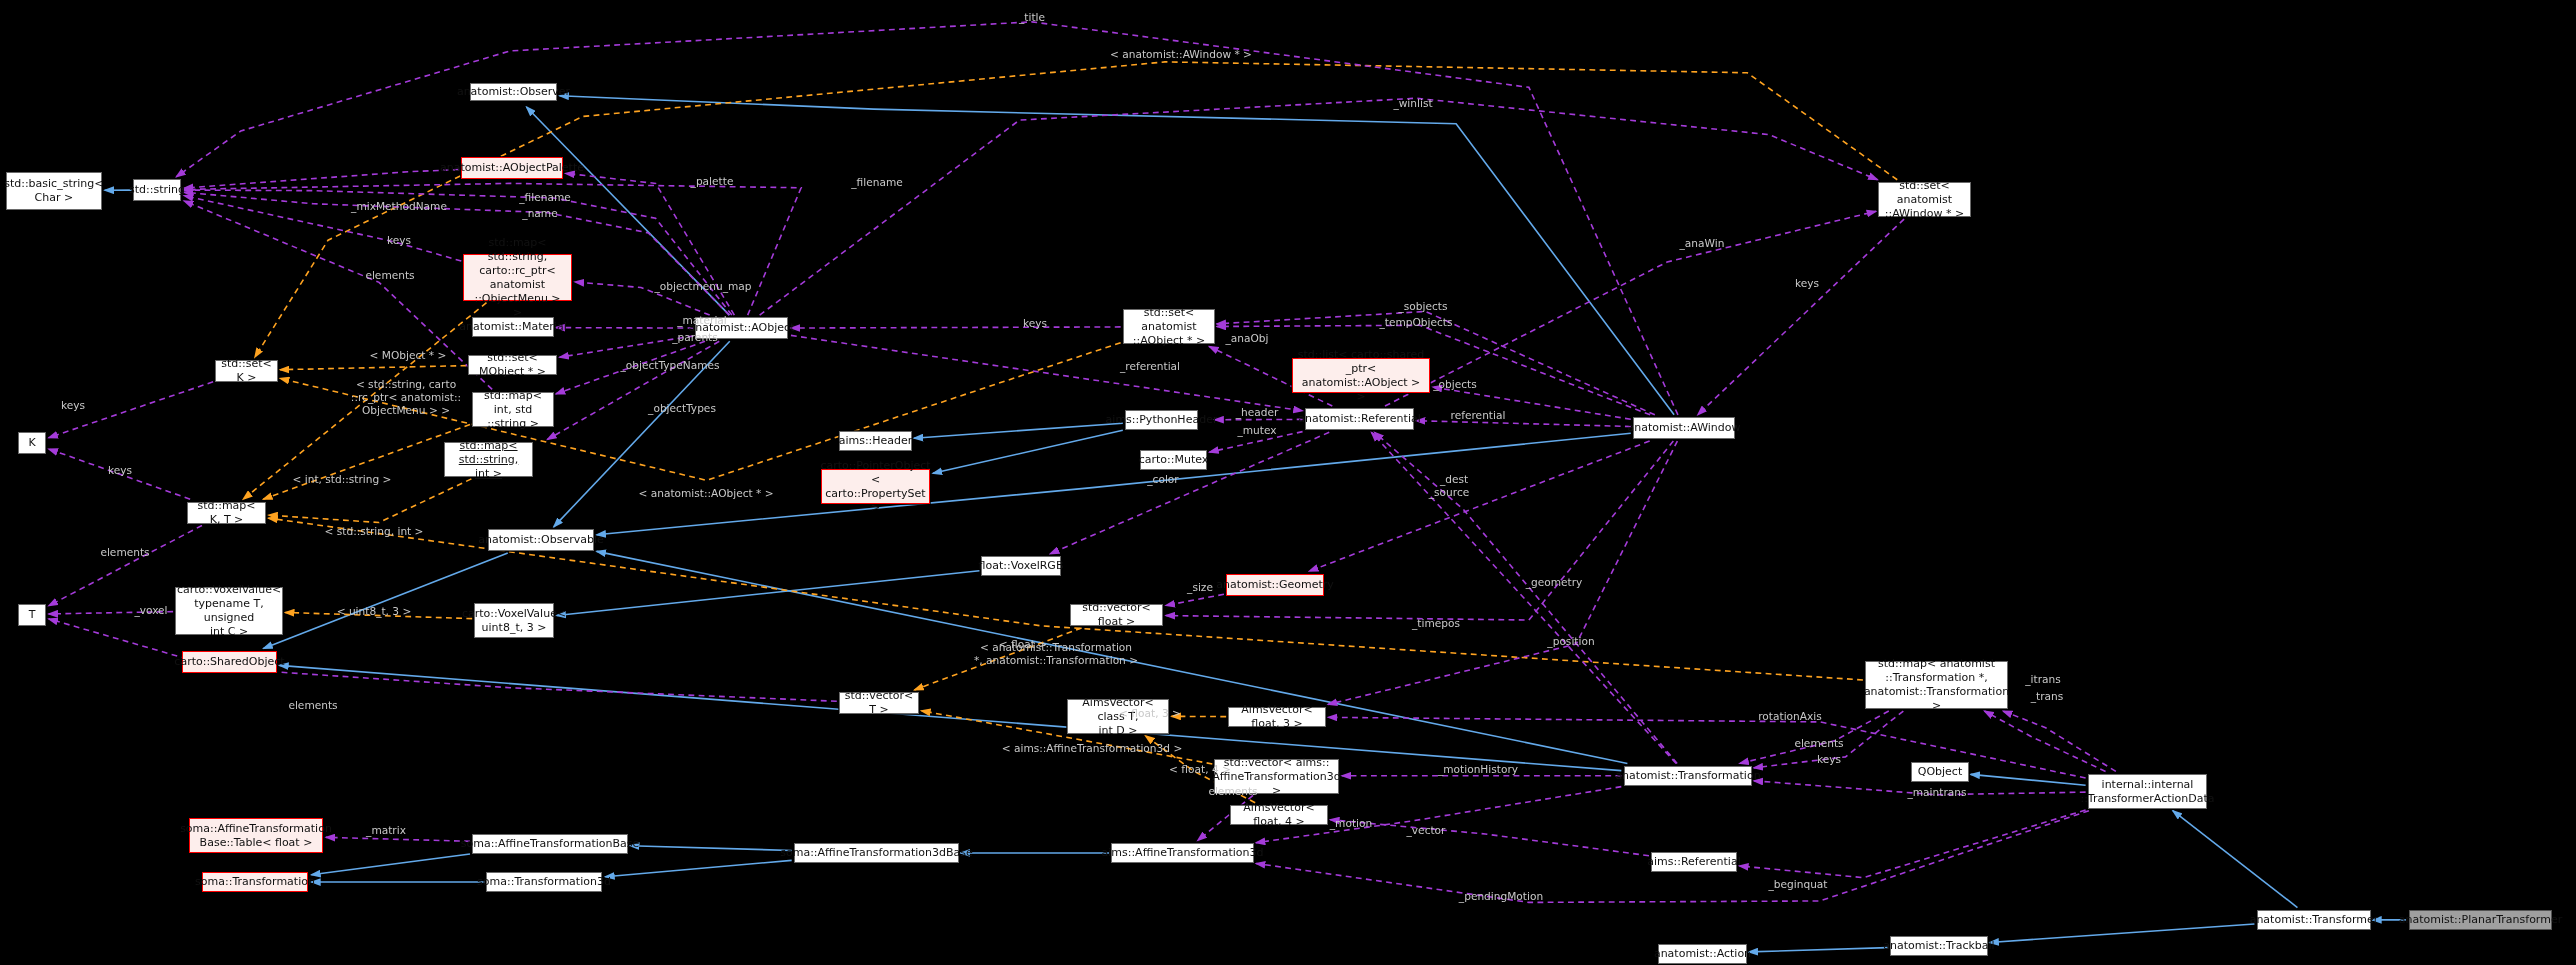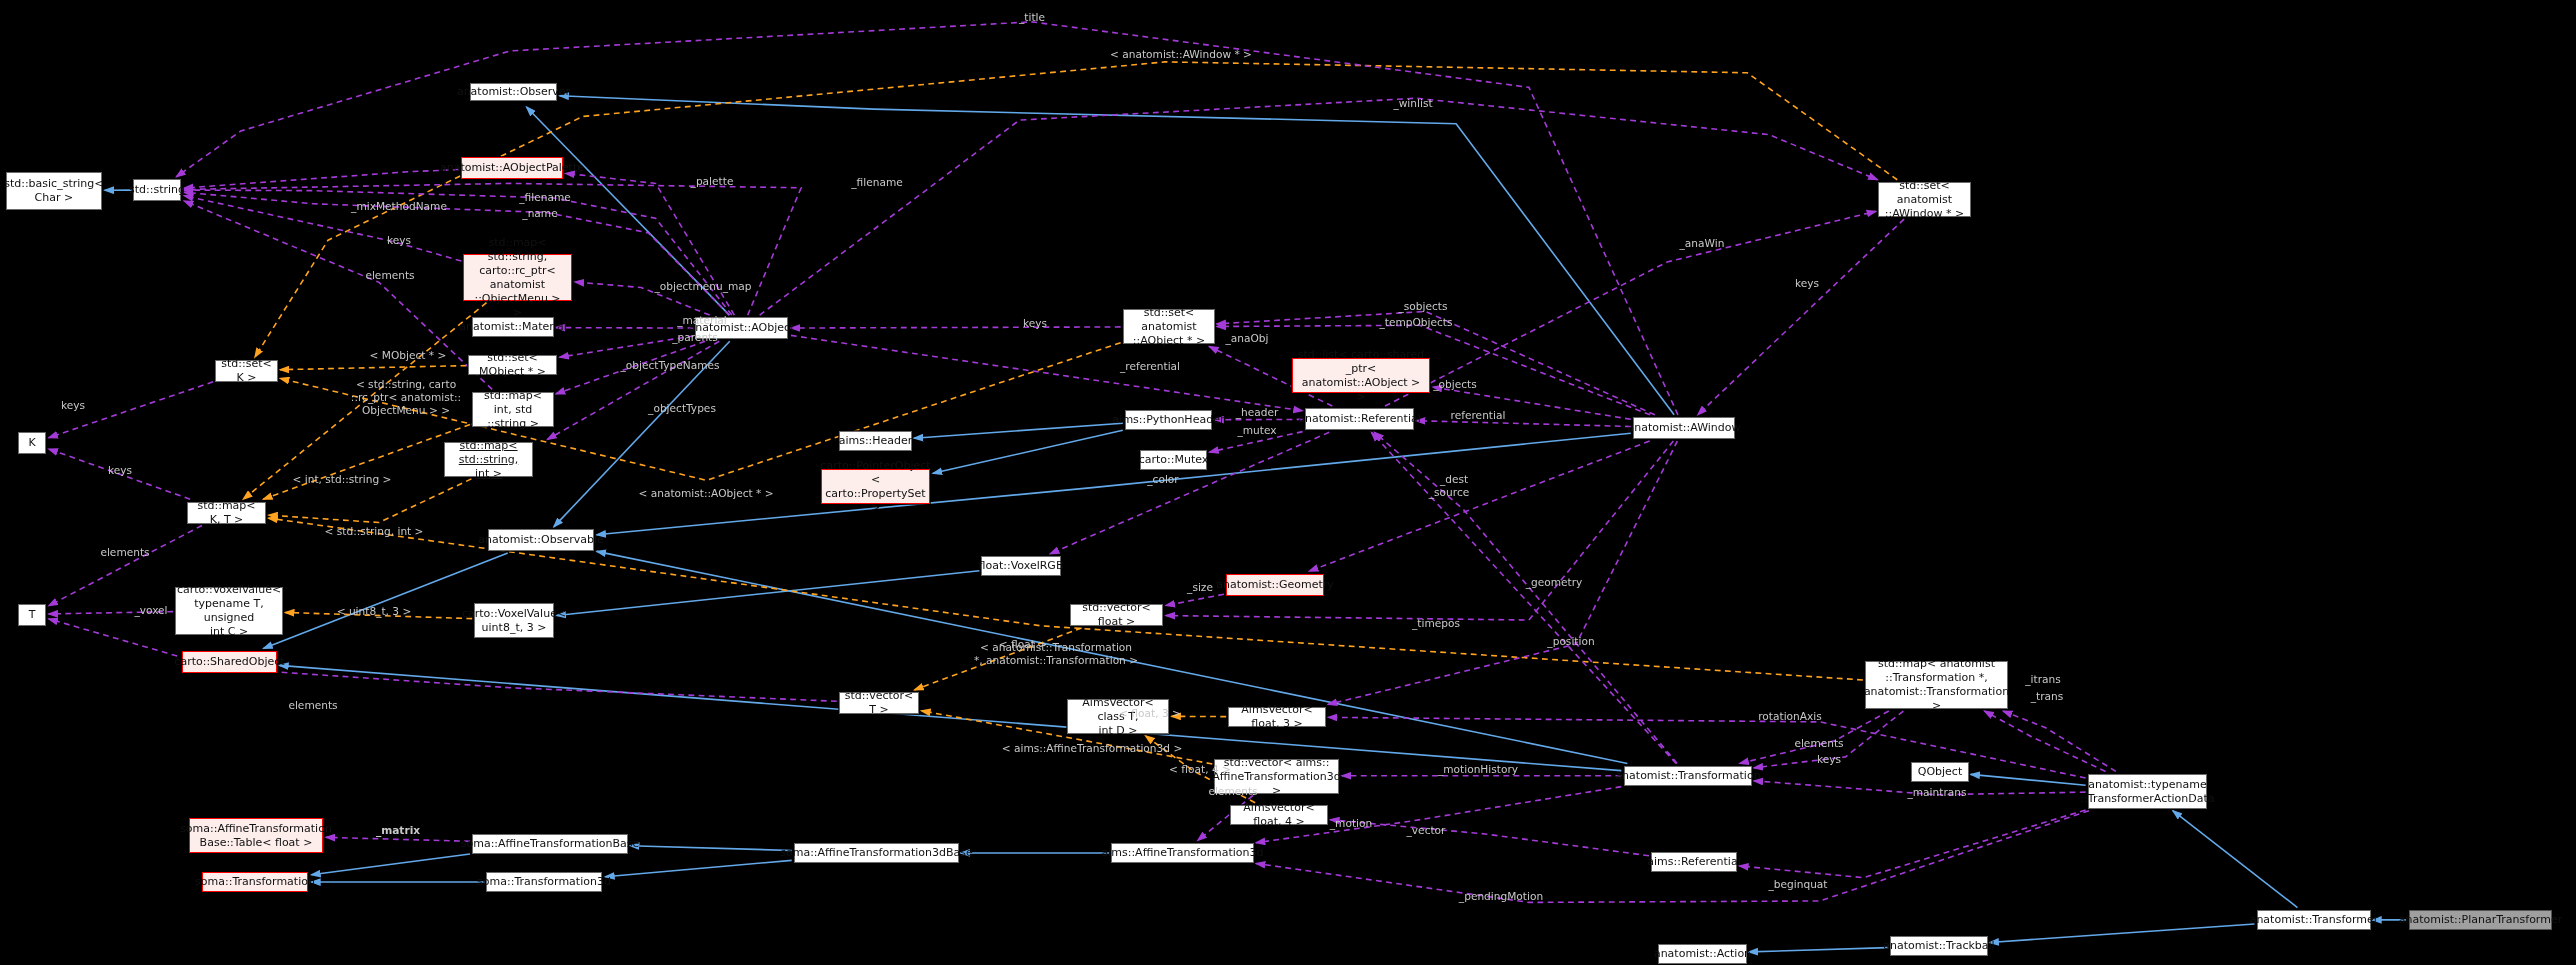--- a/index.html
+++ b/index.html
@@ -141,21 +141,21 @@
       <div class="node" style="left: 695px; top: 317px; width: 93px; height: 22px;">anatomist::AObject</div>
       <div class="node" style="left: 488px; top: 529px; width: 106px; height: 22px;">anatomist::Observable</div>
       <div class="node" style="left: 474px; top: 603px; width: 80px; height: 35px;">carto::VoxelValue&lt;
 uint8_t, 3 &gt;</div>
       <div class="node" style="left: 981px; top: 556px; width: 80px; height: 20.4px;">float::VoxelRGB</div>
       <div class="node red" style="left: 821px; top: 469px; width: 109px; height: 35px;">carto::PointerObject
 &lt; carto::PropertySet &gt;</div>
       <div class="node" style="left: 839px; top: 431px; width: 73px; height: 20.4px;">aims::Header</div>
       <div class="node" style="left: 1123px; top: 309px; width: 92px; height: 35px;">std::set&lt; anatomist
 ::AObject * &gt;</div>
-      <div class="node" style="left: 1125px; top: 410px; width: 87px; height: 20.4px;">aims::PythonHeader</div>
+      <div class="node" style="left: 1125px; top: 410px; width: 73px; height: 20.4px;">aims::PythonHeader</div>
       <div class="node" style="left: 1140px; top: 450px; width: 67px; height: 20.4px;">carto::Mutex</div>
       <div class="node red" style="left: 1292px; top: 358px; width: 138px; height: 35px;">std::list&lt; carto::shared
 _ptr&lt; anatomist::AObject &gt; &gt;</div>
       <div class="node" style="left: 1305px; top: 408px; width: 109px; height: 22px;">anatomist::Referential</div>
       <div class="node red" style="left: 1226px; top: 574px; width: 98px; height: 22px;">anatomist::Geometry</div>
       <div class="node" style="left: 1070px; top: 604px; width: 93px; height: 22px;">std::vector&lt; float &gt;</div>
       <div class="node" style="left: 1067px; top: 699px; width: 102px; height: 35px;">AimsVector&lt; class T,
 int D &gt;</div>
       <div class="node" style="left: 1228px; top: 707px; width: 98px; height: 20.4px;">AimsVector&lt; float, 3 &gt;</div>
       <div class="node" style="left: 839px; top: 692px; width: 80px; height: 22px; text-align: center;">std::vector&lt; T &gt;</div>
@@ -170,21 +170,21 @@
       <div class="node red" style="left: 202px; top: 872px; width: 106px; height: 20.4px;">soma::Transformation</div>
       <div class="node" style="left: 486px; top: 872px; width: 116px; height: 20.4px;">soma::Transformation3d</div>
       <div class="node" style="left: 1624px; top: 766px; width: 128px; height: 20.4px;">anatomist::Transformation</div>
       <div class="node" style="left: 1651px; top: 852px; width: 86px; height: 20.4px;">aims::Referential</div>
       <div class="node" style="left: 1658px; top: 944px; width: 89px; height: 20.4px;">anatomist::Action</div>
       <div class="node" style="left: 1890px; top: 936px; width: 98px; height: 20.4px;">anatomist::Trackball</div>
       <div class="node" style="left: 1911px; top: 762px; width: 58px; height: 20.4px;">QObject</div>
       <div class="node" style="left: 1865px; top: 661px; width: 143px; height: 48px;">std::map&lt; anatomist
 ::Transformation *,
 anatomist::Transformation &gt;</div>
-      <div class="node" style="left: 2088px; top: 774px; width: 119px; height: 35px;">anatomist::typename
+      <div class="node" style="left: 2088px; top: 774px; width: 119px; height: 35px;">internal::internal
 ::TransformerActionData</div>
       <div class="node" style="left: 1633px; top: 417px; width: 102px; height: 22px;">anatomist::AWindow</div>
       <div class="node" style="left: 1878px; top: 182px; width: 93px; height: 35px;">std::set&lt; anatomist
 ::AWindow * &gt;</div>
       <div class="node" style="left: 2257px; top: 910px; width: 114px; height: 20.4px;">anatomist::Transformer</div>
       <div class="node gray" style="left: 2409px; top: 910px; width: 143px; height: 20.4px;">anatomist::PlanarTransformer</div>
     </div>
   <div id="label-layer">
       <div class="edge-label" style="left: 1032px; top: 16.7px;">_title</div>
       <div class="edge-label" style="left: 1181px; top: 54px;">&lt; anatomist::AWindow * &gt;</div>
@@ -243,16 +243,16 @@
       <div class="edge-label" style="left: 2047px; top: 696px;">_trans</div>
       <div class="edge-label" style="left: 1819px; top: 743px;">elements</div>
       <div class="edge-label" style="left: 1829px; top: 759px;">keys</div>
       <div class="edge-label" style="left: 1937px; top: 792px;">_maintrans</div>
       <div class="edge-label" style="left: 1478px; top: 769px;">_motionHistory</div>
       <div class="edge-label" style="left: 1233px; top: 791px;">elements</div>
       <div class="edge-label" style="left: 1351px; top: 823px;">_motion</div>
       <div class="edge-label" style="left: 1426px; top: 830px;">_vector</div>
       <div class="edge-label" style="left: 1798px; top: 884px;">_beginquat</div>
       <div class="edge-label" style="left: 1501px; top: 896px;">_pendingMotion</div>
-      <div class="edge-label" style="left: 398px; top: 830px; font-weight: bold;">_matrix</div>
+      <div class="edge-label" style="left: 386px; top: 830px;">_matrix</div>
     </div>
 </div>
 
 
 </body></html>

